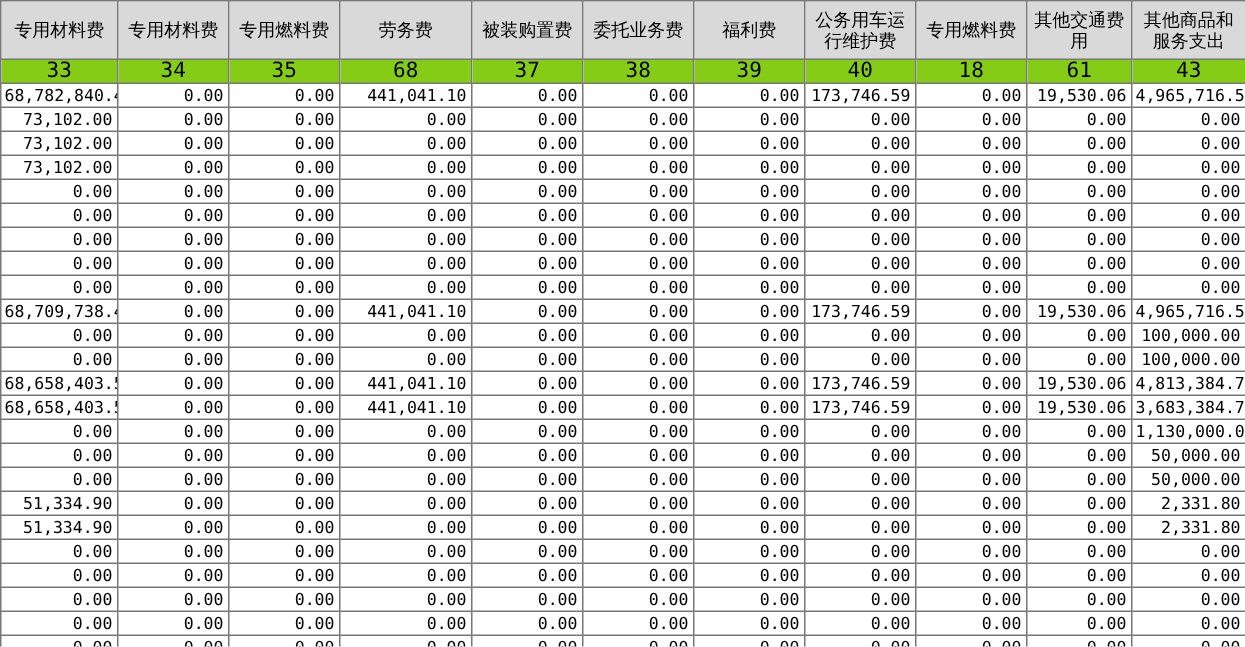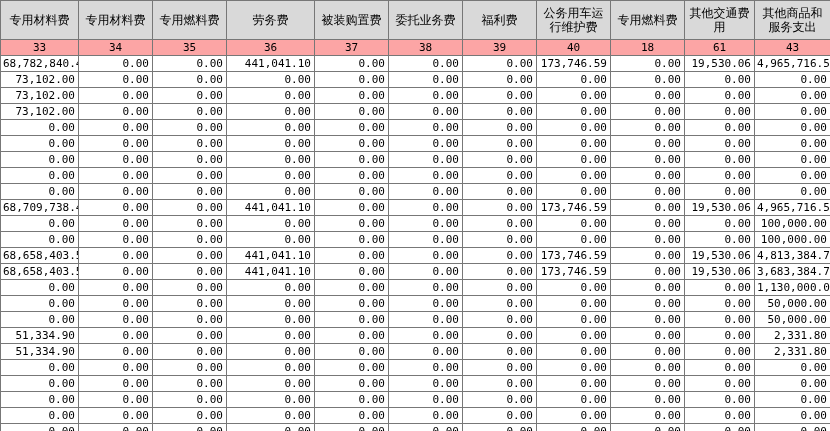--- a/index.html
+++ b/index.html
@@ -34,23 +34,23 @@
     background: #d9d9d9;
     font-weight: normal;
     font-size: 12px;
     text-align: center;
     height: 38px;
     line-height: 15px;
     padding: 0 2px;
     font-family: "DejaVu Sans", "Liberation Sans", sans-serif;
   }
   thead th.hdr-num {
-    background: #fca5a5;
+    background: #84cc16;
     font-weight: normal;
-    font-size: 11px;
+    font-size: 14px;
     text-align: center;
     height: 15px;
     line-height: 15px;
     padding: 0 2px;
     font-family: "DejaVu Sans Mono", "Liberation Mono", monospace;
   }
   tbody td.cell {
     height: 15px;
     line-height: 15px;
     text-align: right;
@@ -95,21 +95,21 @@
           <th class="hdr-title"><span>福利费</span></th>
           <th class="hdr-title"><span>公务用车运行维护费</span></th>
           <th class="hdr-title"><span>专用燃料费</span></th>
           <th class="hdr-title"><span>其他交通费用</span></th>
           <th class="hdr-title"><span>其他商品和服务支出</span></th>
         </tr>
       <tr id="header-number-row">
           <th class="hdr-num">33</th>
           <th class="hdr-num">34</th>
           <th class="hdr-num">35</th>
-          <th class="hdr-num">36</th>
+          <th class="hdr-num">68</th>
           <th class="hdr-num">37</th>
           <th class="hdr-num">38</th>
           <th class="hdr-num">39</th>
           <th class="hdr-num">40</th>
           <th class="hdr-num">18</th>
           <th class="hdr-num">61</th>
           <th class="hdr-num">43</th>
         </tr>
     </thead>
     <tbody id="table-body">

